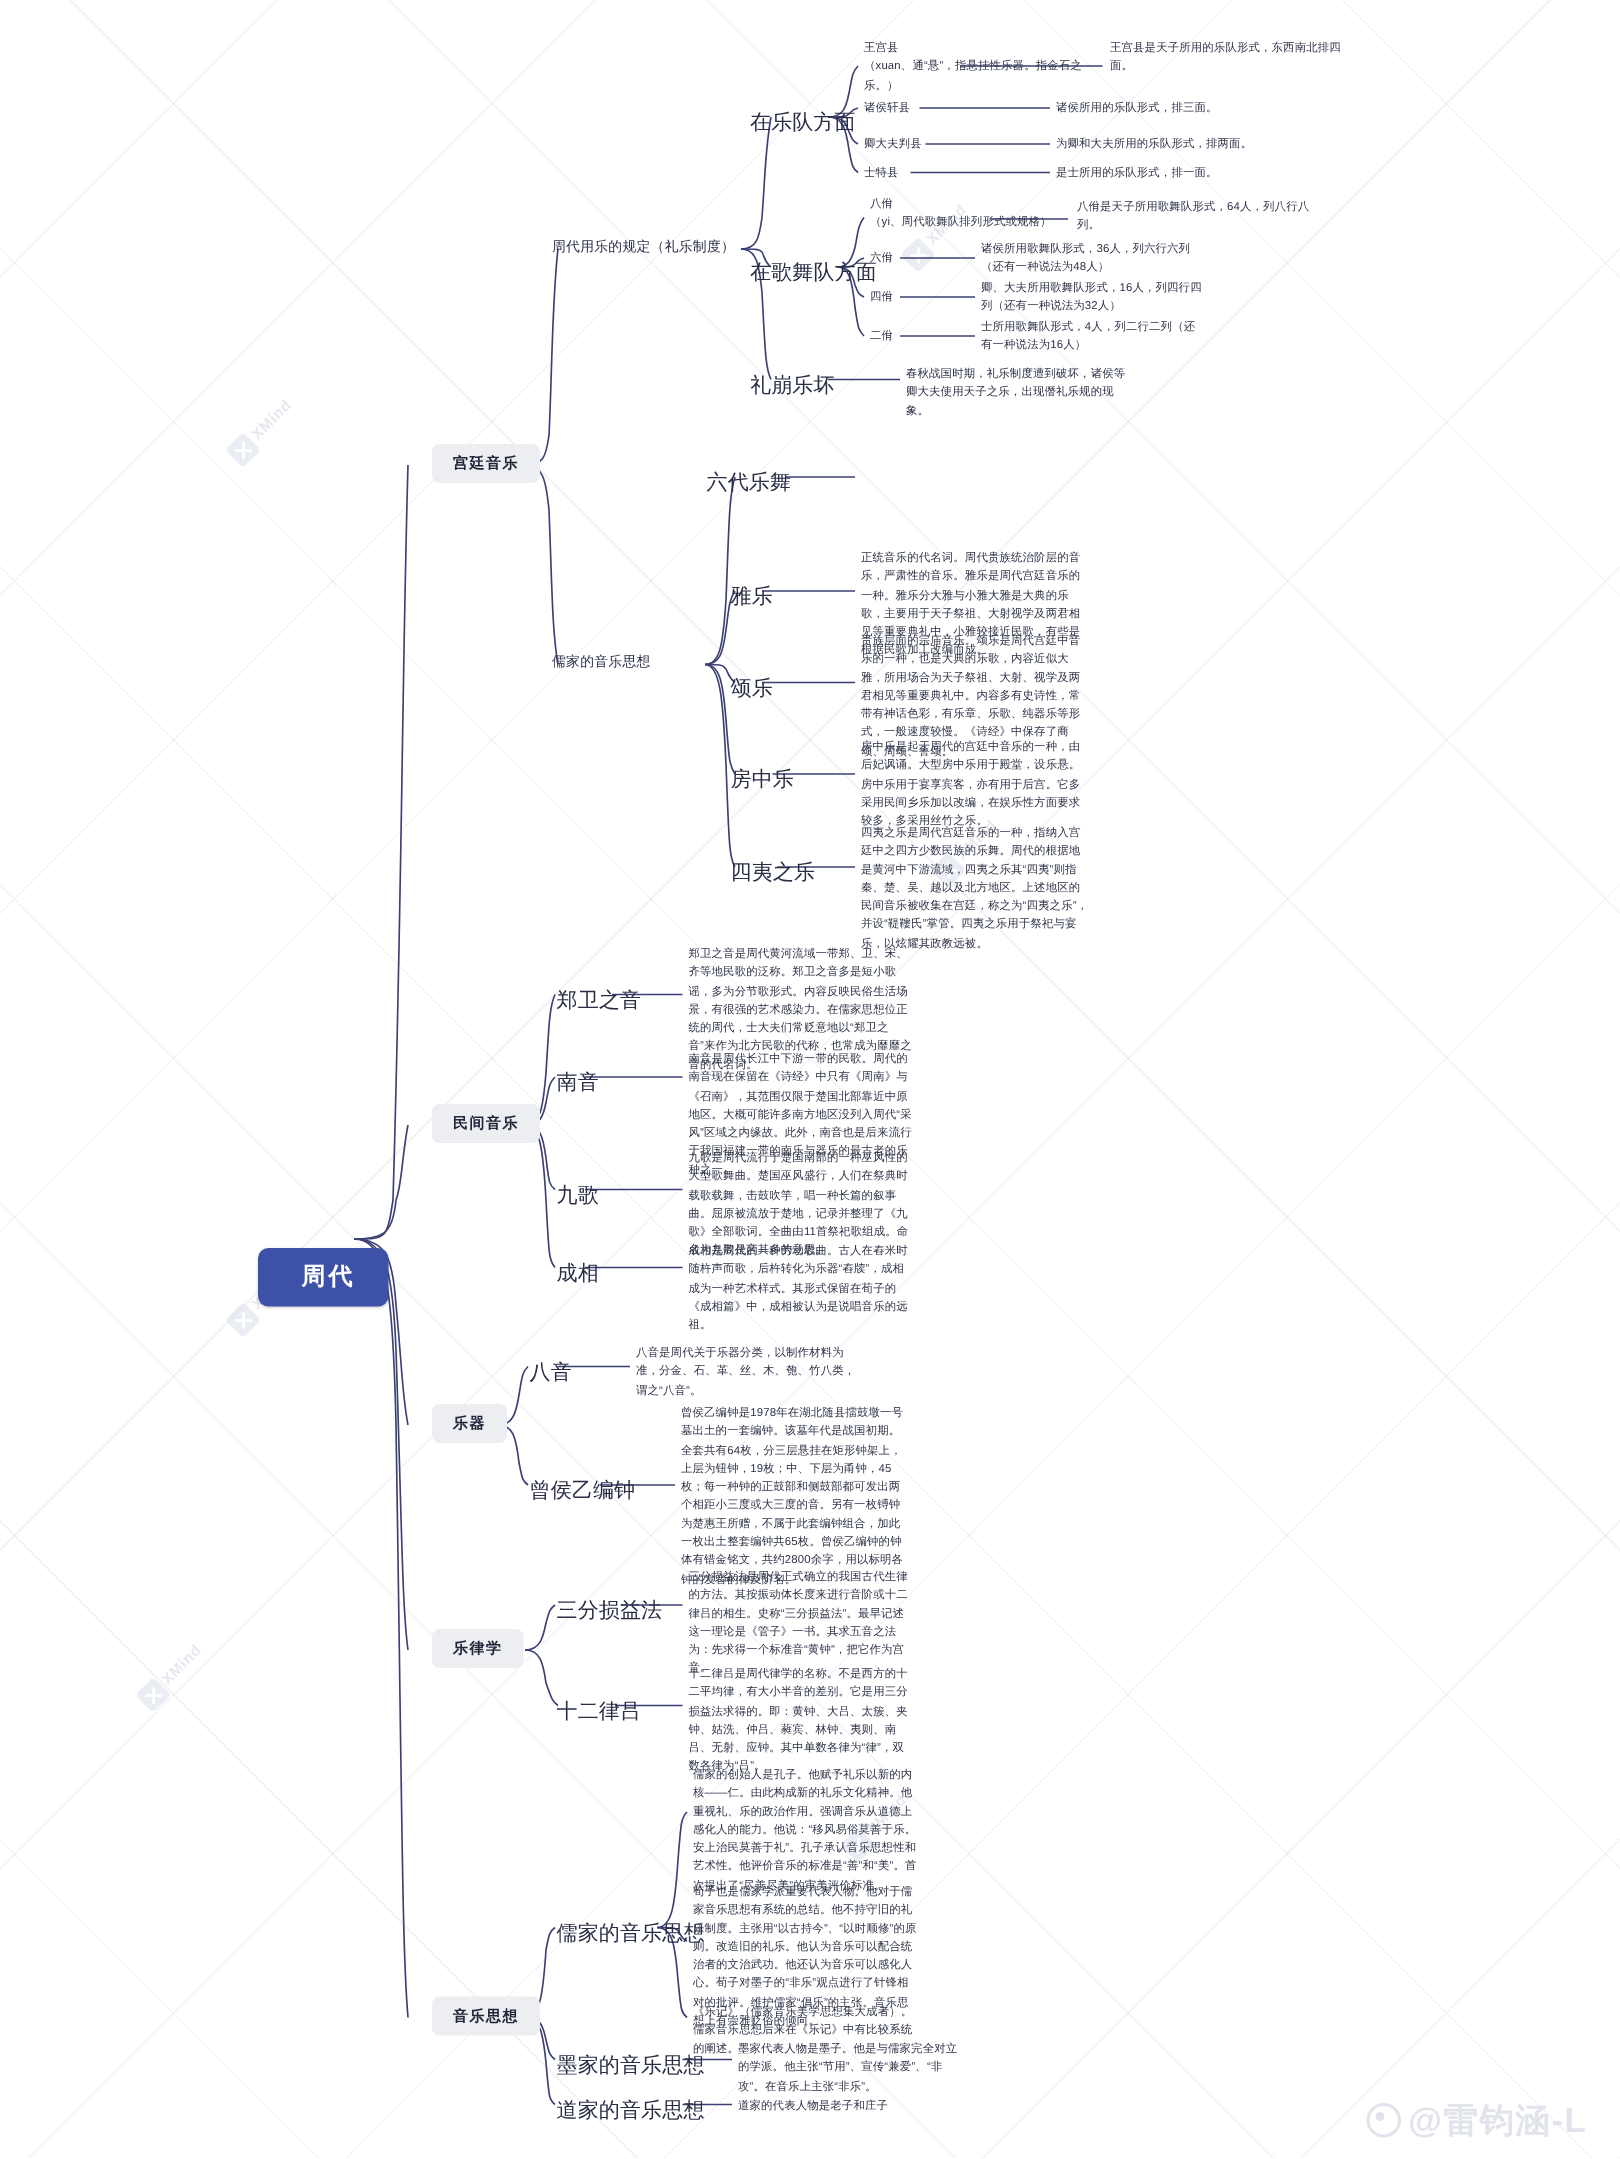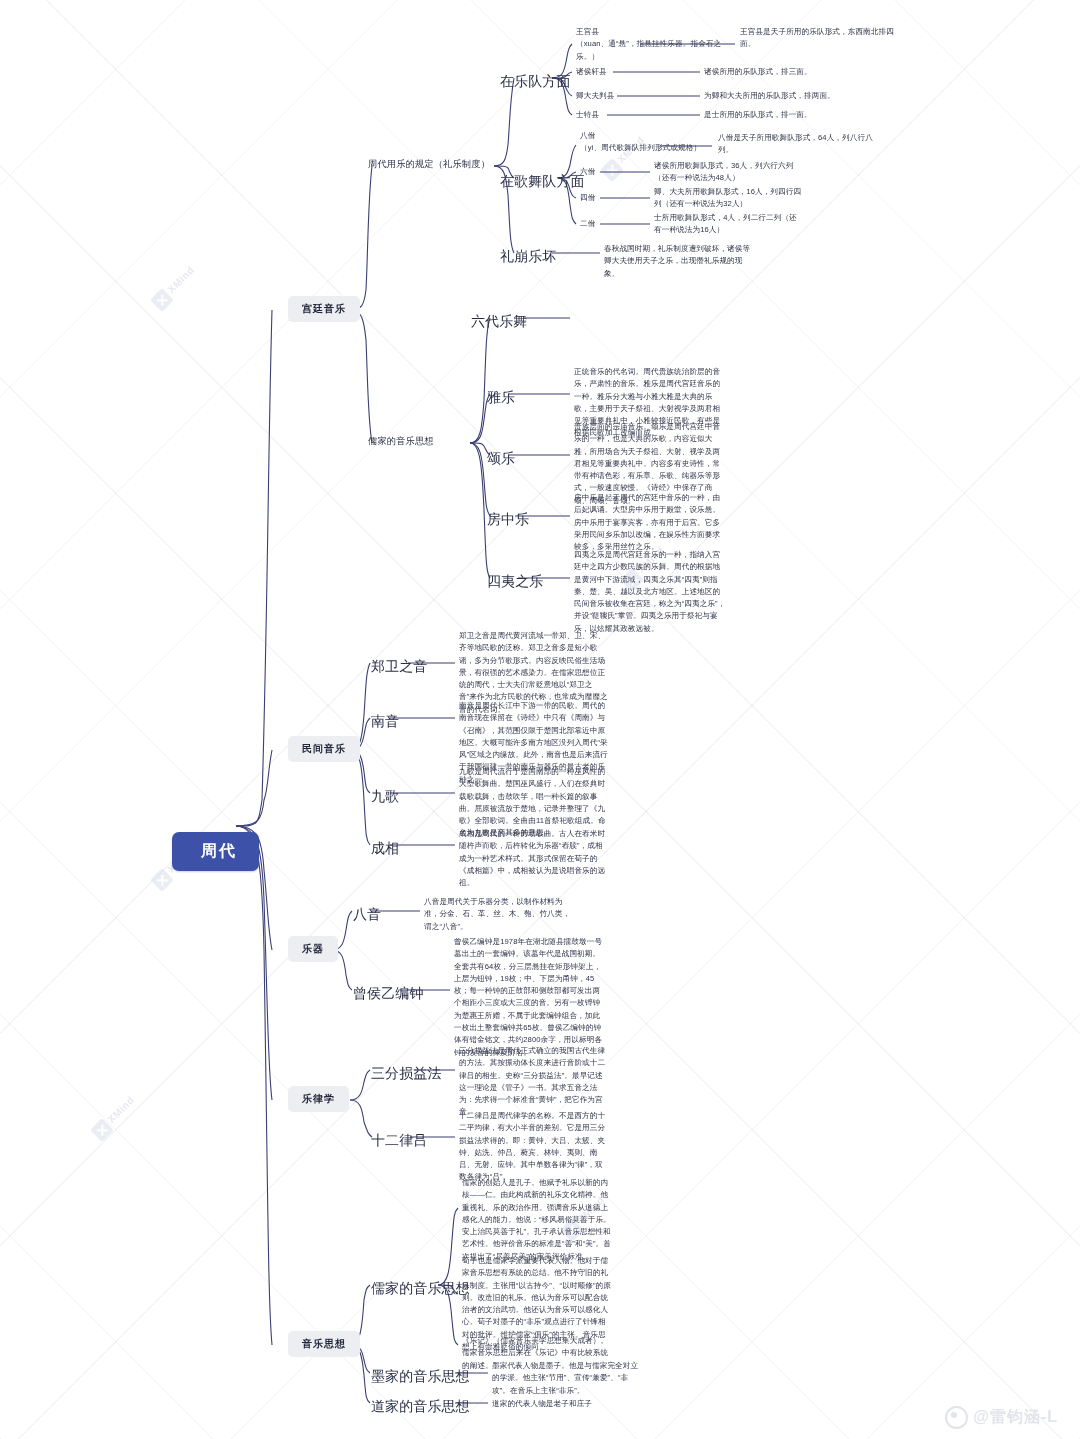--- a/index.html
+++ b/index.html
@@ -53,21 +53,21 @@
   }
   .lvl3{font-size:9.2px;color:#2a2e45;line-height:1.45;letter-spacing:.2px;}
   .lvl4{font-size:14px;color:#2a2e45;line-height:1.5;letter-spacing:.1px;}
   .leaf{font-size:7.6px;color:#2e3247;line-height:1.62;letter-spacing:.1px;}
   .nowrap{white-space:nowrap;}
 
   
   .weibo{
     position:absolute;right:22px;bottom:10px;
     display:flex;align-items:center;gap:5px;
-    color:#e2e4ec;font-size:16px;font-weight:bold;letter-spacing:1px;
+    color:#e2e4ec;font-size:23px;font-weight:bold;letter-spacing:1px;
   }
   .weibo .eye{
     width:19px;height:19px;border-radius:50%;border:2.5px solid #e2e4ec;position:relative;
   }
   .weibo .eye:after{
     content:"";position:absolute;left:4px;top:4px;width:6px;height:6px;border-radius:50%;background:#e2e4ec;
   }
 </style>
 </head>
 <body>

